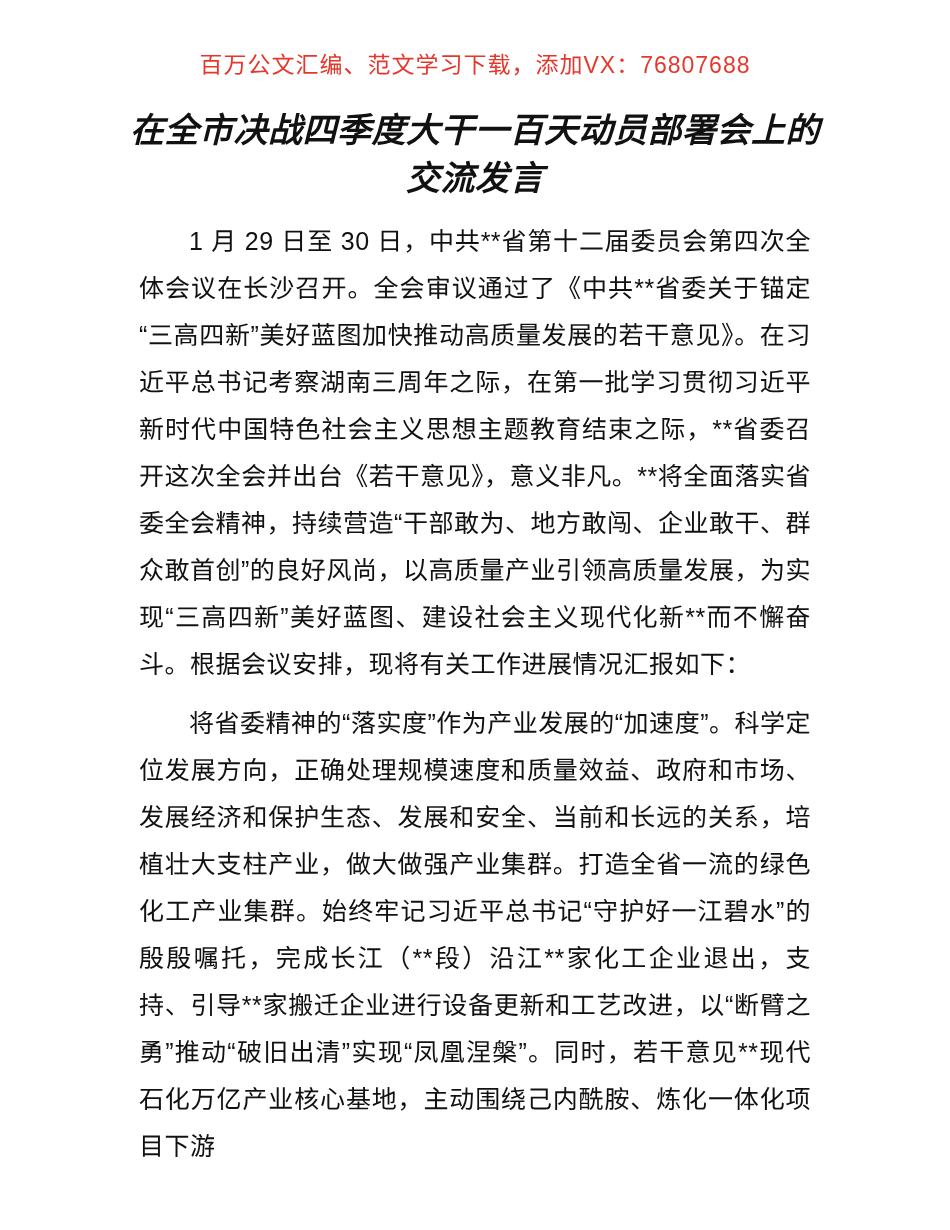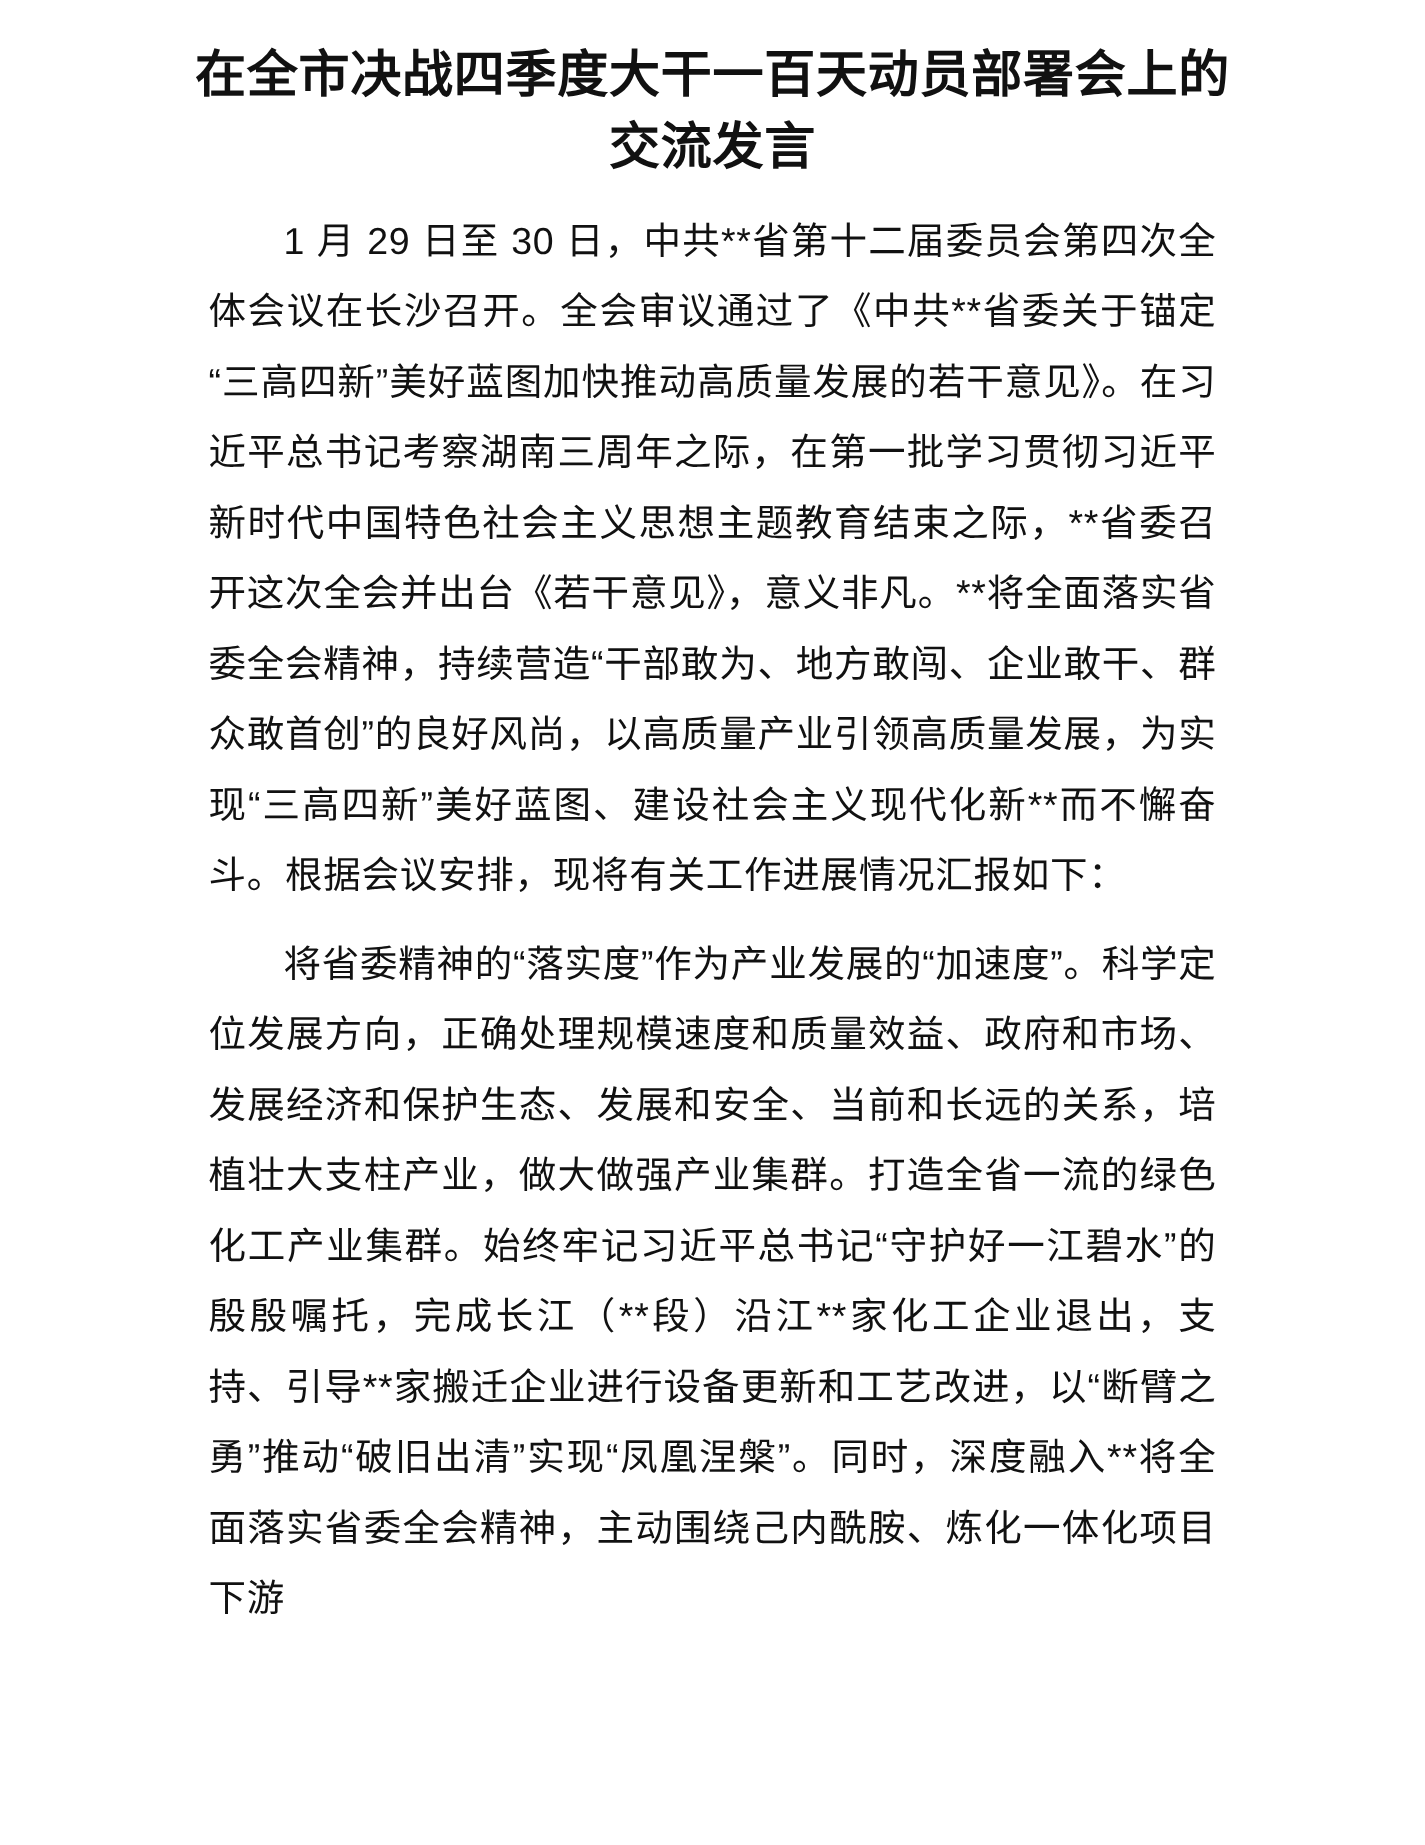--- a/index.html
+++ b/index.html
@@ -33,39 +33,41 @@
   }
   .title {
     width: 696px;
     margin: 26px auto 0;
     text-align: center;
     font-size: 34px;
     line-height: 48px;
     font-weight: 700;
     color: var(--text-color);
     letter-spacing: 0.5px;
+    font-style: italic;
   }
   .doc-body {
     width: 672px;
     margin: 16px auto 0;
     font-size: 25px;
     line-height: 47px;
     text-align: justify;
     letter-spacing: 0.5px;
   }
   .para {
     margin: 0 0 12px 0;
     text-indent: 2em;
   }
   .para:last-child { margin-bottom: 0; }
 </style>
 </head>
 <body>
 
 <div class="page">
+  <div class="notice">百万公文汇编、范文学习下载，添加VX：76807688</div>
 
   <h1 class="title">在全市决战四季度大干一百天动员部署会上的交流发言</h1>
 
   <div class="doc-body">
     <p class="para">1 月 29 日至 30 日，中共**省第十二届委员会第四次全体会议在长沙召开。全会审议通过了《中共**省委关于锚定“三高四新”美好蓝图加快推动高质量发展的若干意见》。在习近平总书记考察湖南三周年之际，在第一批学习贯彻习近平新时代中国特色社会主义思想主题教育结束之际，**省委召开这次全会并出台《若干意见》，意义非凡。**将全面落实省委全会精神，持续营造“干部敢为、地方敢闯、企业敢干、群众敢首创”的良好风尚，以高质量产业引领高质量发展，为实现“三高四新”美好蓝图、建设社会主义现代化新**而不懈奋斗。根据会议安排，现将有关工作进展情况汇报如下：</p>
-    <p class="para">将省委精神的“落实度”作为产业发展的“加速度”。科学定位发展方向，正确处理规模速度和质量效益、政府和市场、发展经济和保护生态、发展和安全、当前和长远的关系，培植壮大支柱产业，做大做强产业集群。打造全省一流的绿色化工产业集群。始终牢记习近平总书记“守护好一江碧水”的殷殷嘱托，完成长江（**段）沿江**家化工企业退出，支持、引导**家搬迁企业进行设备更新和工艺改进，以“断臂之勇”推动“破旧出清”实现“凤凰涅槃”。同时，深度融入**将全面落实省委全会精神，主动围绕己内酰胺、炼化一体化项目下游</p>
+    <p class="para">将省委精神的“落实度”作为产业发展的“加速度”。科学定位发展方向，正确处理规模速度和质量效益、政府和市场、发展经济和保护生态、发展和安全、当前和长远的关系，培植壮大支柱产业，做大做强产业集群。打造全省一流的绿色化工产业集群。始终牢记习近平总书记“守护好一江碧水”的殷殷嘱托，完成长江（**段）沿江**家化工企业退出，支持、引导**家搬迁企业进行设备更新和工艺改进，以“断臂之勇”推动“破旧出清”实现“凤凰涅槃”。同时，若干意见**现代石化万亿产业核心基地，主动围绕己内酰胺、炼化一体化项目下游</p>
   </div>
 </div>
 
 </body></html>

